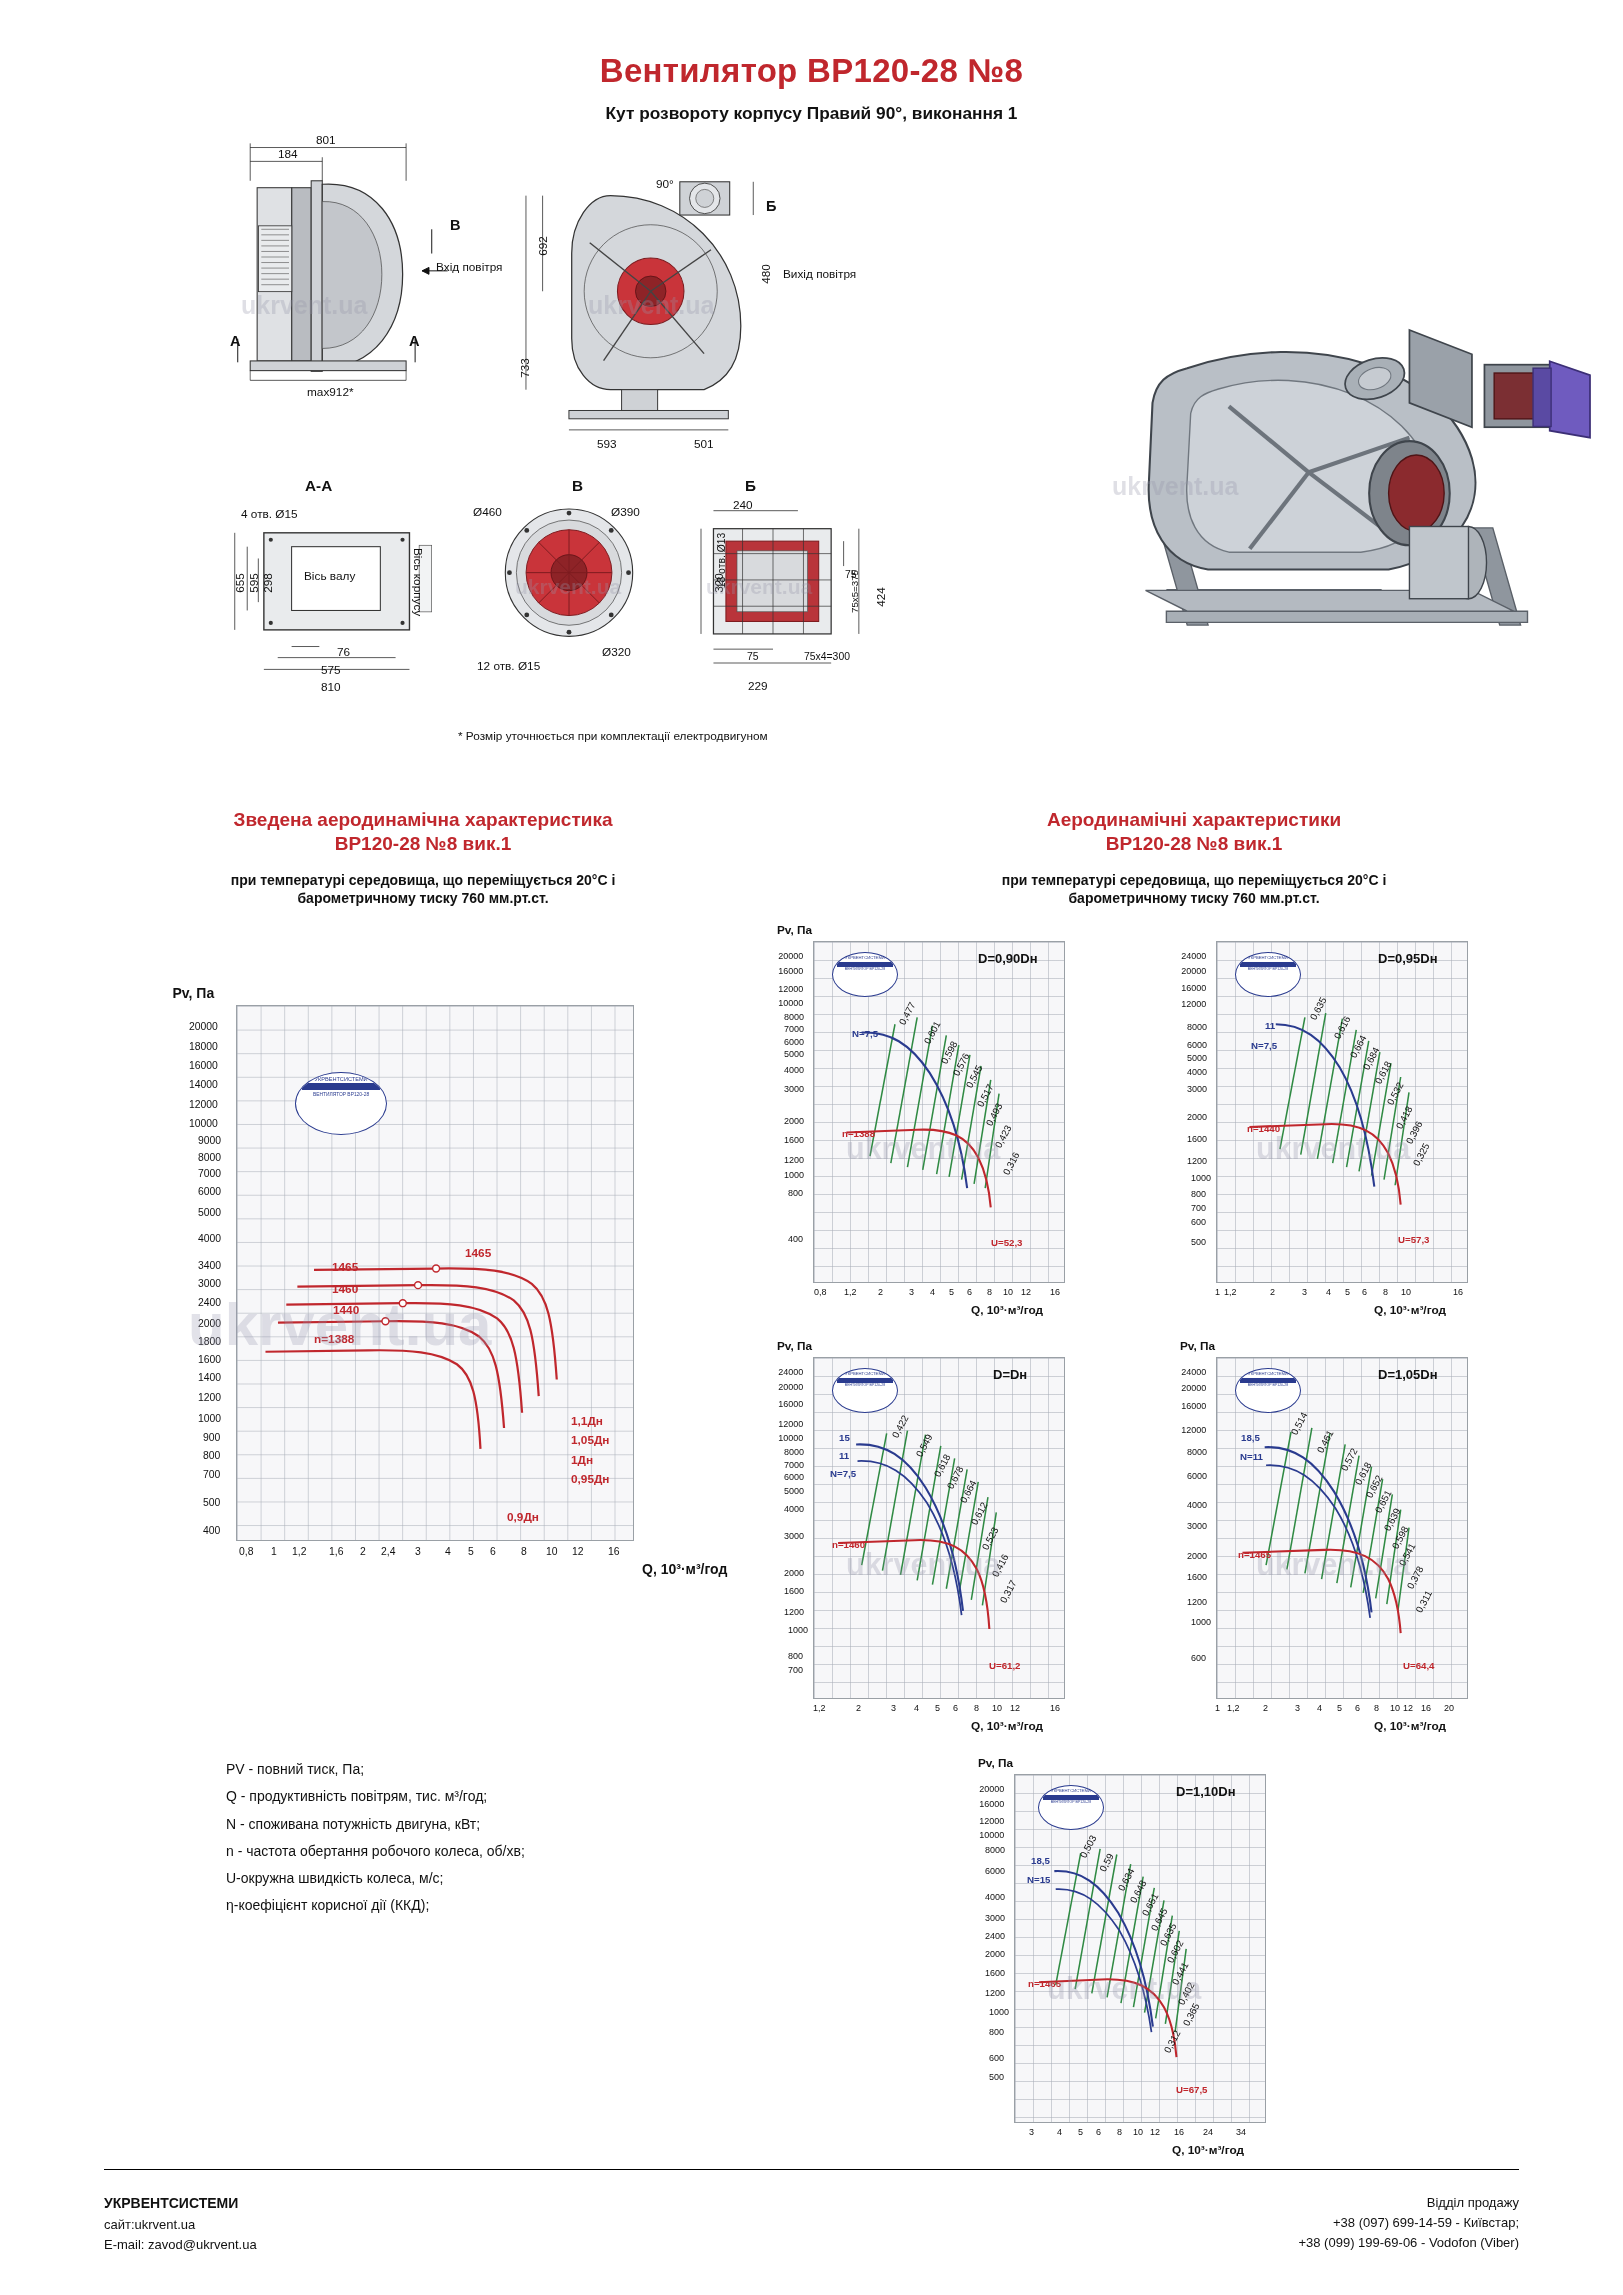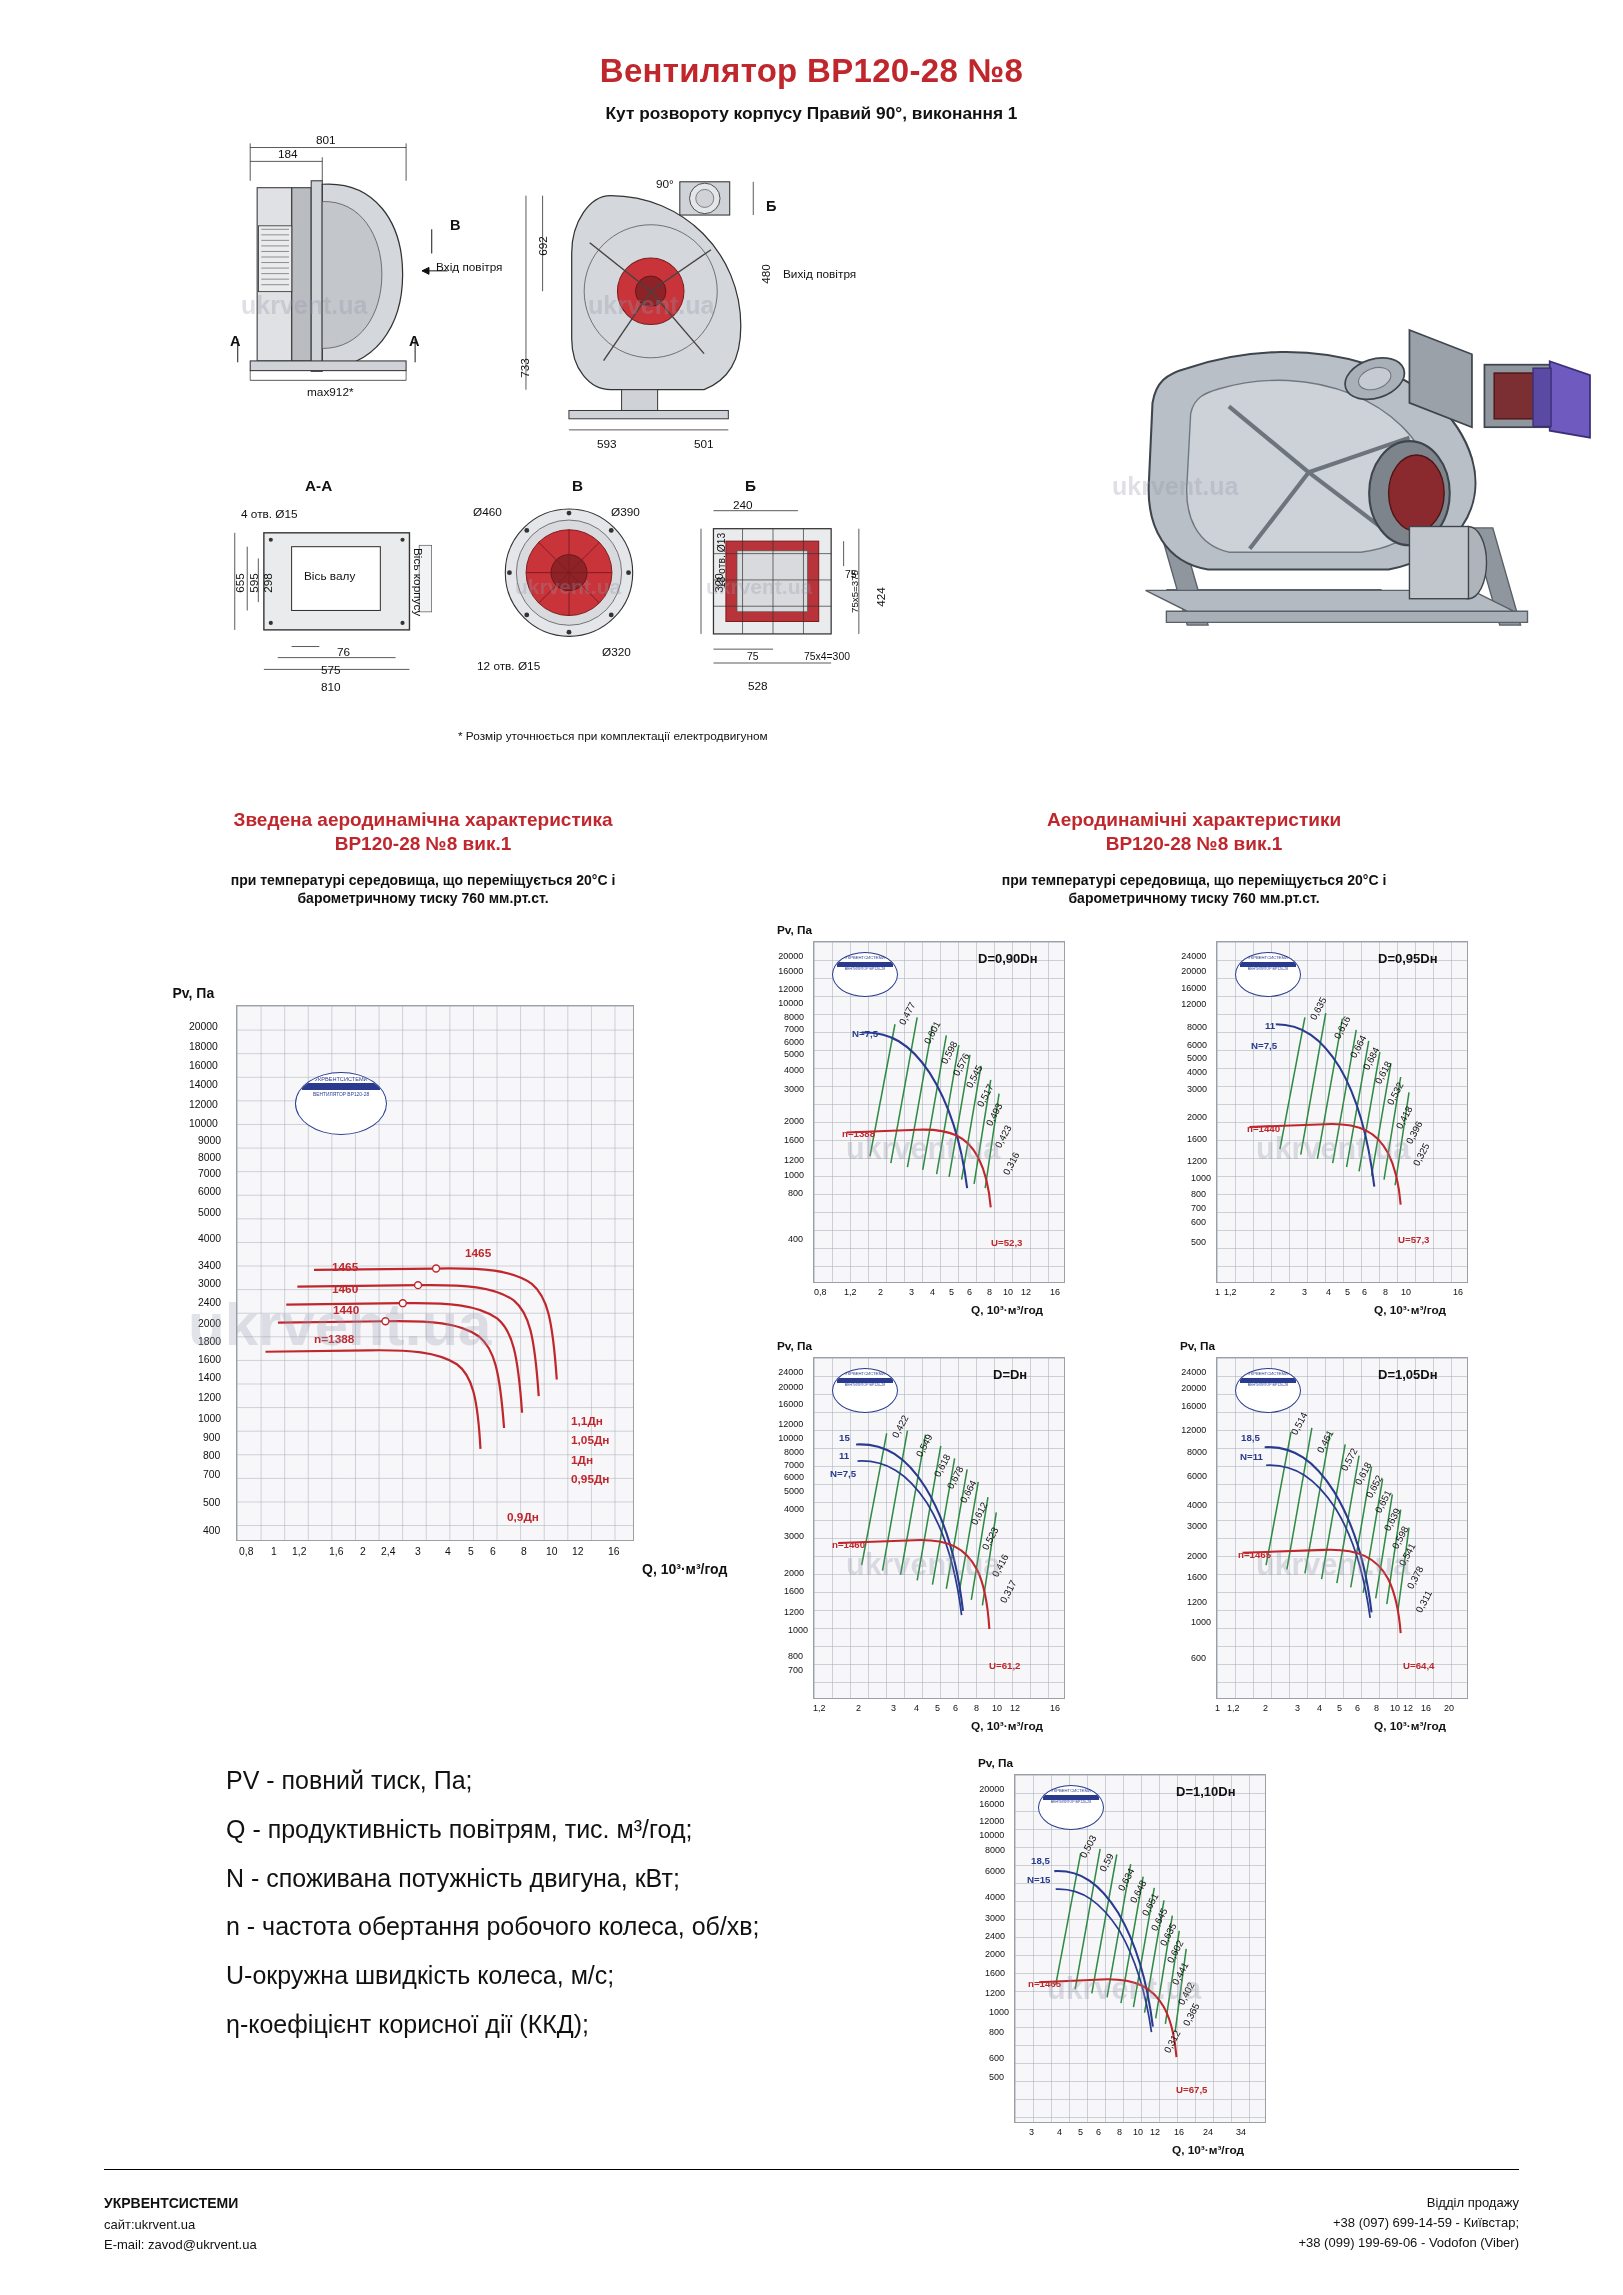--- a/index.html
+++ b/index.html
@@ -45,21 +45,21 @@
   .chart-h1{
     position:absolute;text-align:center;font-size:19px;font-weight:bold;color:#c0272d;
     line-height:1.25;
   }
   .chart-h2{
     position:absolute;text-align:center;font-size:14px;font-weight:bold;color:#111;
     line-height:1.3;
   }
 
   
-  .legend{position:absolute;left:226px;top:1756px;font-size:25px;line-height:1.95;color:#111;}
+  .legend{position:absolute;left:226px;top:1756px;font-size:14px;line-height:1.95;color:#111;}
   .legend div{white-space:nowrap;}
 
   
   .footer-left{position:absolute;left:104px;top:2193px;font-size:13px;line-height:1.55;}
   .footer-left .org{font-weight:bold;font-size:14px;}
   .footer-right{position:absolute;right:104px;top:2193px;font-size:13px;line-height:1.55;text-align:right;}
   .footer-line{position:absolute;left:104px;top:2169px;width:1415px;height:0.7px;background:#000;}
 
   
   .plot{
@@ -271,21 +271,21 @@
       </g>
     </svg>
     <div class="dim" style="left:733px;top:498px;">240</div>
     <div class="dim" style="left:694px;top:555px;transform:rotate(-90deg);font-size:10.4px;">18 отв. Ø13</div>
     <div class="dim" style="left:709px;top:576px;transform:rotate(-90deg);">320</div>
     <div class="dim" style="left:845px;top:569px;font-size:10.4px;">75</div>
     <div class="dim" style="left:833px;top:586px;transform:rotate(-90deg);font-size:9.7px;">75х5=375</div>
     <div class="dim" style="left:871px;top:590px;transform:rotate(-90deg);">424</div>
     <div class="dim" style="left:747px;top:651px;font-size:10.4px;">75</div>
     <div class="dim" style="left:804px;top:651px;font-size:10.4px;">75х4=300</div>
-    <div class="dim" style="left:748px;top:679px;">528</div>
+    <div class="dim" style="left:748px;top:679px;">229</div>
 
     <svg style="left:1083px;top:264px;width:514px;height:375px;" viewBox="0 0 740 540" width="514" height="375">
 
       <g stroke="#5a6068" stroke-width="4" fill="#9aa1a9">
         <polygon points="120,470 150,470 430,470 400,470 400,500 370,500 370,470"></polygon>
       </g>
       <polygon points="110,380 150,520 180,520 140,380" fill="#8f969e" stroke="#5a6068" stroke-width="2"></polygon>
       <polygon points="560,380 600,520 630,520 590,380" fill="#8f969e" stroke="#5a6068" stroke-width="2"></polygon>
       <polygon points="120,500 640,500 640,516 120,516" fill="#a8afb6" stroke="#5a6068" stroke-width="2"></polygon>
       <polygon points="90,470 150,500 620,500 560,470" fill="#b4bac1" stroke="#5a6068" stroke-width="2"></polygon>

